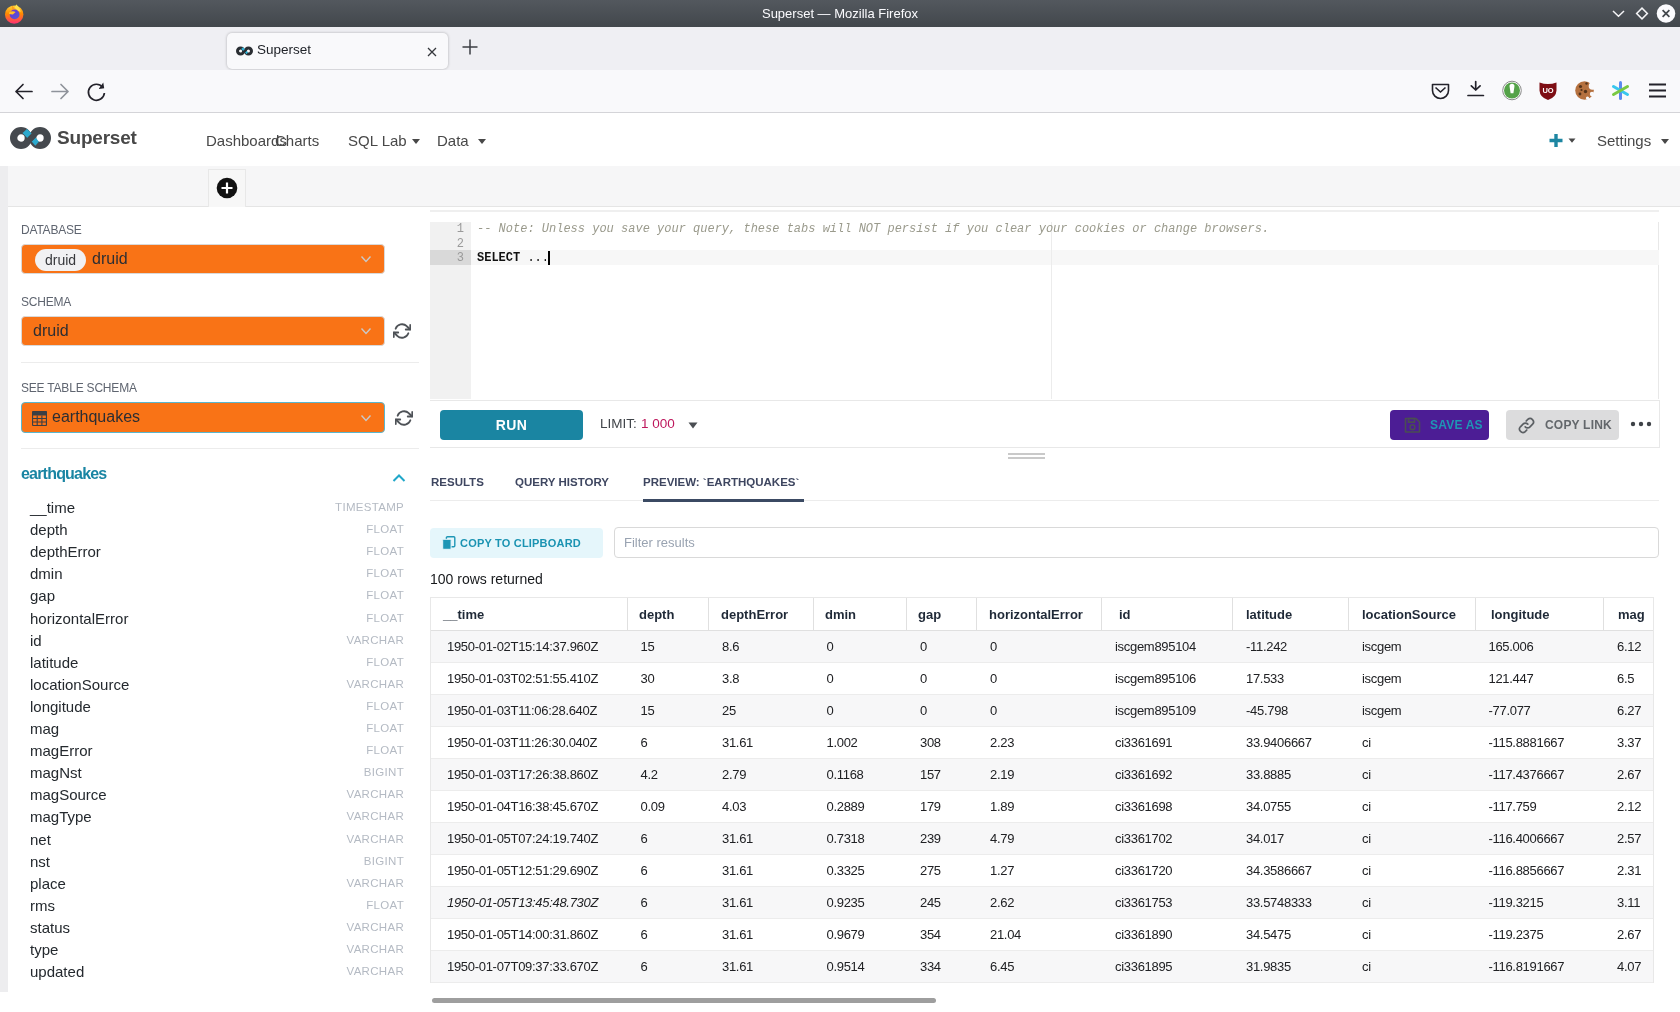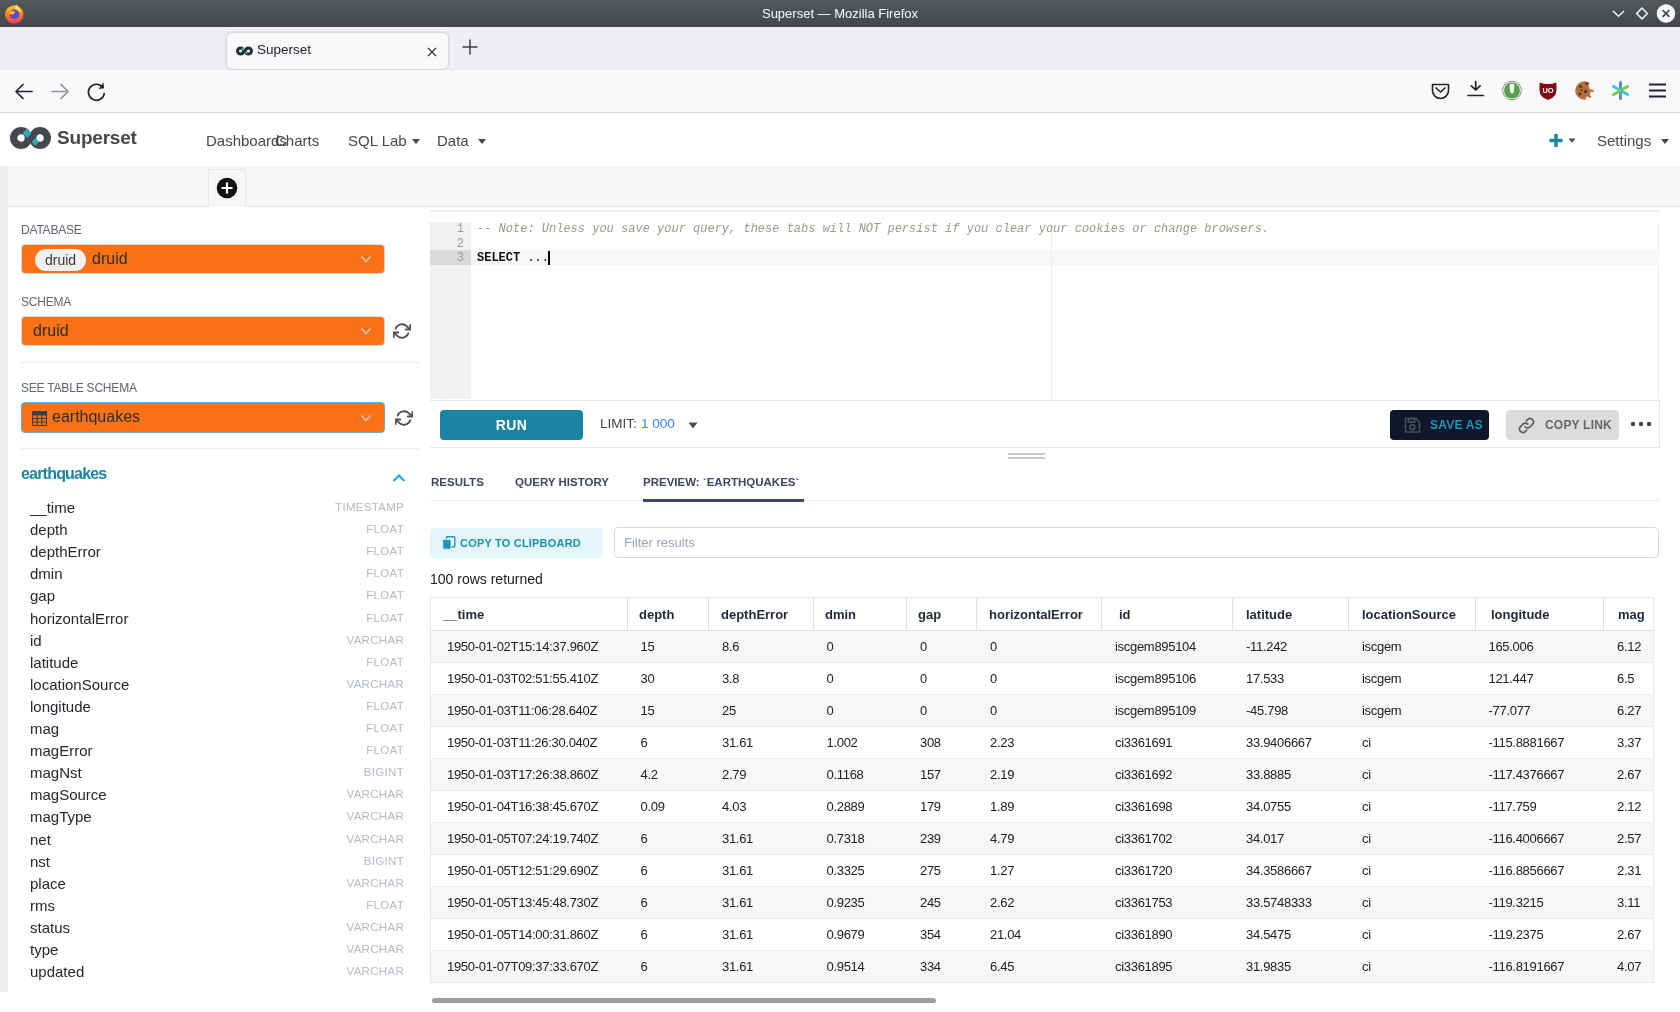--- a/index.html
+++ b/index.html
@@ -315,25 +315,25 @@
     <div class="lnum" style="top:14.5px;">2</div>
     <div class="lnum" style="top:29px;">3</div>
   </div>
   <div class="codeline" style="top:0px; color:#9a9a8c; font-style:italic;">-- Note: Unless you save your query, these tabs will NOT persist if you clear your cookies or change browsers.</div>
   <div class="codeline" style="top:29px;"><b>SELECT</b> ...</div>
   <div class="abs" style="left:118px; top:29px; width:1.5px; height:14px; background:#000;"></div>
 </div>
 <div id="edtoolbar">
   <div id="runbtn">RUN</div>
   <div class="abs" style="left:170px; top:15px; font-size:13.5px; color:#41454a;">LIMIT:</div>
-  <div class="abs" style="left:211px; top:15px; font-size:13.5px; color:#3b82f6;">1 000</div>
+  <div class="abs" style="left:211px; top:15px; font-size:13.5px; color:#be185d;">1 000</div>
   <svg class="abs" style="left:258px; top:21px;" width="10" height="7" viewBox="0 0 10 7">
       <path d="M0.5 0.5 h9 l-4.5 6 Z" fill="#4a4e53"></path>
     </svg>
-  <div class="abs" style="left:960px; top:9px; width:99px; height:30px; background:#0f172a; border-radius:4px;">
+  <div class="abs" style="left:960px; top:9px; width:99px; height:30px; background:#4c1d95; border-radius:4px;">
     <svg class="abs" style="left:14px; top:6.5px;" width="17" height="17" viewBox="0 0 17 17" fill="none" stroke="#4a4e53" stroke-width="1.6">
       <path d="M1.5 1.5 h10.5 l3.5 3.5 v10 h-14 Z" stroke-linejoin="round"></path>
       <circle cx="8.5" cy="10.2" r="2.4"></circle>
       <path d="M4.5 1.5 h6 v3.6 h-6 Z"></path>
     </svg>
     <div class="abs" style="left:40px; top:8px; font-size:12px; font-weight:bold; color:#1e96b5; letter-spacing:.2px; white-space:nowrap;">SAVE AS</div>
   </div>
   <div class="abs" style="left:1076px; top:9px; width:113px; height:30px; background:#dcdcdd; border-radius:4px;">
     <svg class="abs" style="left:12px; top:7px;" width="17" height="17" viewBox="0 0 17 17" fill="none" stroke="#5b5f63" stroke-width="1.7" stroke-linecap="round">
       <path d="M7.2 9.8 a3.4 3.4 0 0 0 4.8 0 l2.6 -2.6 a3.4 3.4 0 0 0 -4.8 -4.8 l-1.6 1.6"></path>
@@ -483,21 +483,21 @@
   <div class="tcell" style="left:395.5px;">0.3325</div>
   <div class="tcell" style="left:489px;">275</div>
   <div class="tcell" style="left:559px;">1.27</div>
   <div class="tcell" style="left:684px;">ci3361720</div>
   <div class="tcell" style="left:815px;">34.3586667</div>
   <div class="tcell" style="left:931px;">ci</div>
   <div class="tcell" style="left:1057.5px;">-116.8856667</div>
   <div class="tcell" style="left:1186px;">2.31</div>
 </div>
 <div class="trow odd">
-  <div class="tcell" style="left:16px;">1950-01-05T13:45:48.730Z</div>
+  <div class="tcell" style="left:16px;font-style:italic;">1950-01-05T13:45:48.730Z</div>
   <div class="tcell" style="left:209.5px;">6</div>
   <div class="tcell" style="left:291px;">31.61</div>
   <div class="tcell" style="left:395.5px;">0.9235</div>
   <div class="tcell" style="left:489px;">245</div>
   <div class="tcell" style="left:559px;">2.62</div>
   <div class="tcell" style="left:684px;">ci3361753</div>
   <div class="tcell" style="left:815px;">33.5748333</div>
   <div class="tcell" style="left:931px;">ci</div>
   <div class="tcell" style="left:1057.5px;">-119.3215</div>
   <div class="tcell" style="left:1186px;">3.11</div>

